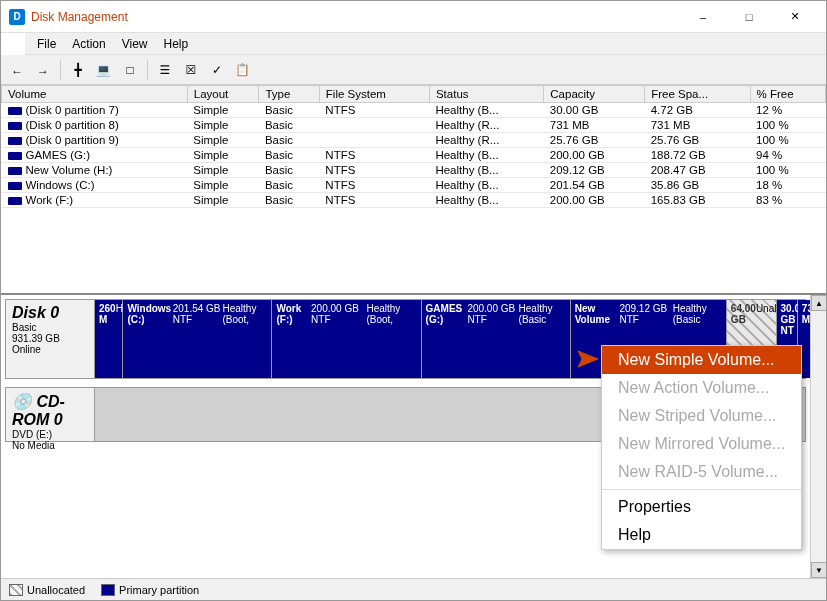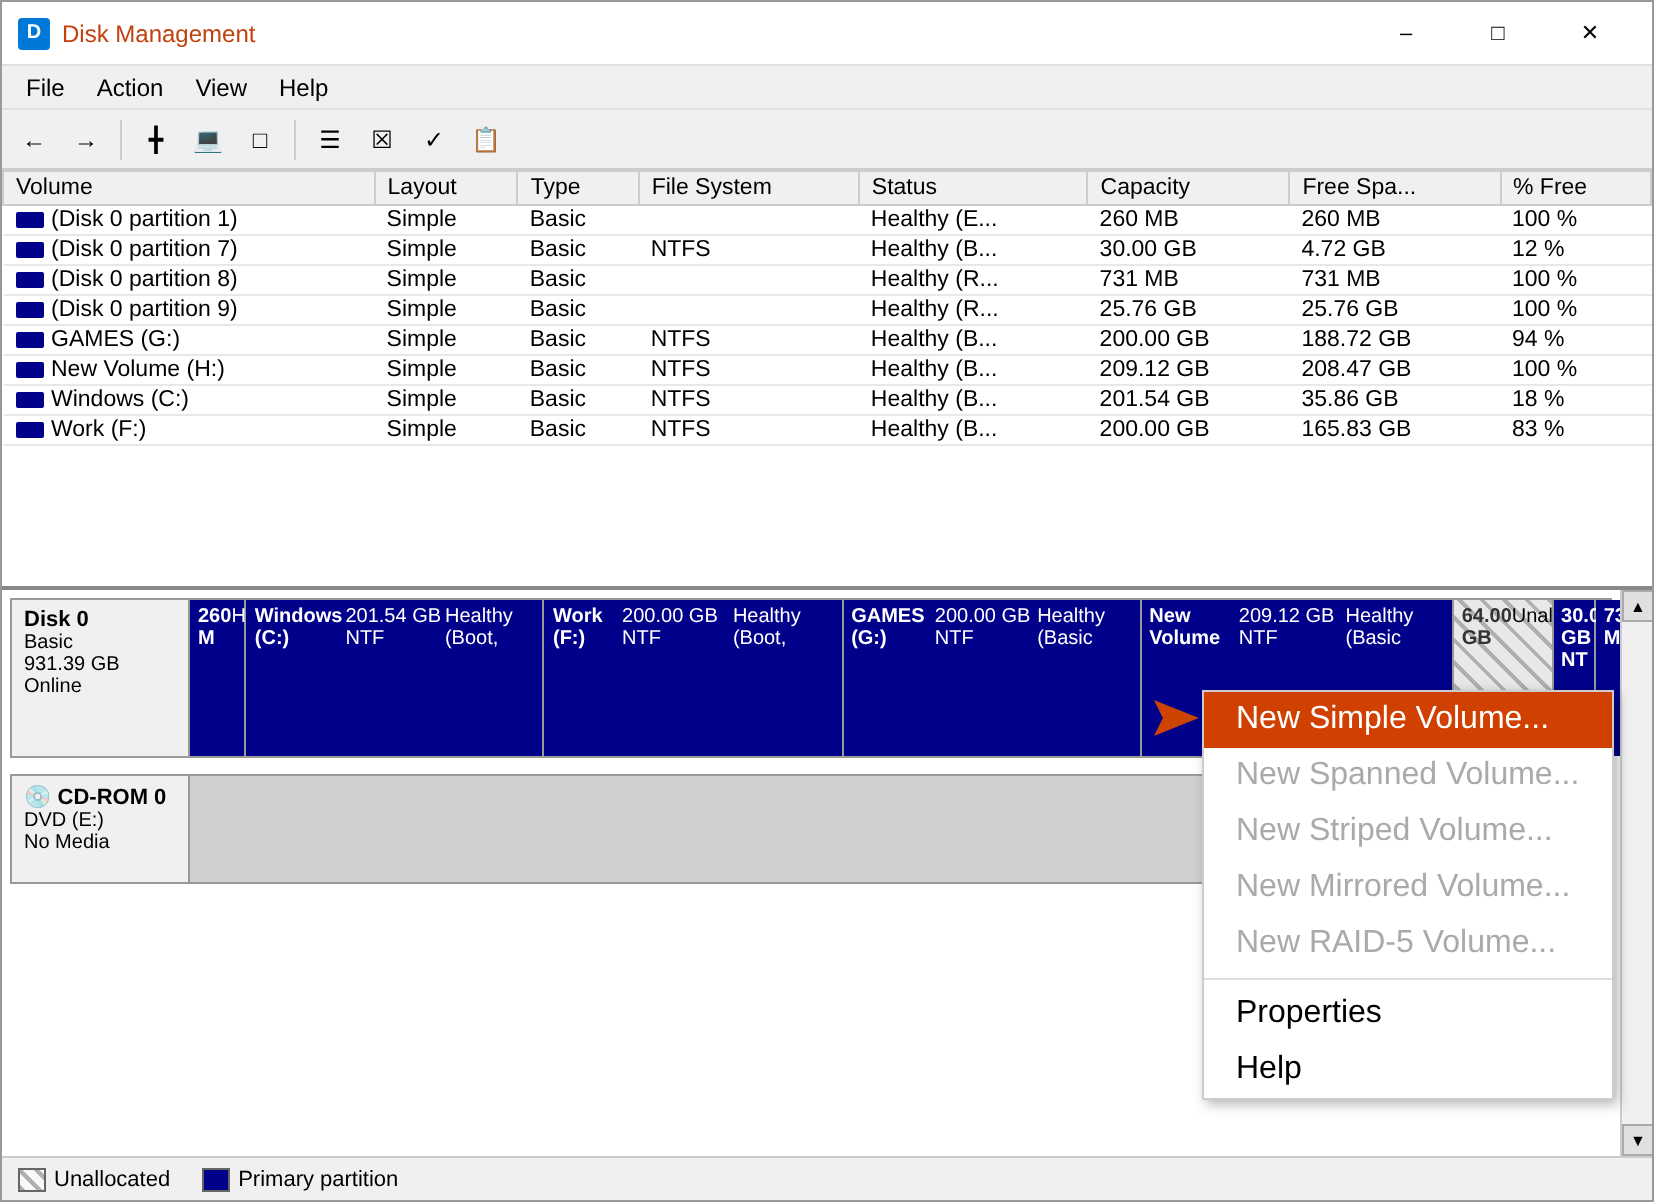--- a/index.html
+++ b/index.html
@@ -62,20 +62,21 @@
       border: none;
       color: #000;
     }
     .menu-bar {
       height: 22px;
       display: flex;
       align-items: center;
       padding: 0 4px;
       border-bottom: 1px solid #e0e0e0;
       background: #f0f0f0;
+      margin-left: 24px;
     }
     .menu-item {
       padding: 2px 8px;
       cursor: pointer;
       font-size: 12px;
     }
     .toolbar {
       height: 30px;
       background: #f0f0f0;
       display: flex;
@@ -160,21 +161,21 @@
       width: 90px;
       min-width: 90px;
       background: #f0f0f0;
       border: 1px solid #999;
       padding: 4px 6px;
       font-size: 11px;
       display: flex;
       flex-direction: column;
       justify-content: flex-start;
     }
-    .disk-label .disk-name { font-weight: bold; font-size: 11px; }
+    .disk-label .disk-name { font-weight: bold; font-size: 16px; font-style: italic; }
     .disk-label .disk-type { font-size: 10px; }
     .disk-label .disk-size { font-size: 10px; }
     .disk-label .disk-status { font-size: 10px; }
     .disk-partitions {
       display: flex;
       flex: 1;
       border: 1px solid #999;
       border-left: none;
     }
     .partition {
@@ -328,30 +329,20 @@
             <th>Layout</th>
             <th>Type</th>
             <th>File System</th>
             <th>Status</th>
             <th>Capacity</th>
             <th>Free Spa...</th>
             <th>% Free</th>
           </tr>
         </thead>
         <tbody id="table-body">
-        <tr>
-              <td><span class="row-icon"></span>(Disk 0 partition 1)</td>
-              <td>Simple</td>
-              <td>Basic</td>
-              <td></td>
-              <td>Healthy (E...</td>
-              <td>260 MB</td>
-              <td>260 MB</td>
-              <td>100 %</td>
-            </tr>
             <tr>
               <td><span class="row-icon"></span>(Disk 0 partition 7)</td>
               <td>Simple</td>
               <td>Basic</td>
               <td>NTFS</td>
               <td>Healthy (B...</td>
               <td>30.00 GB</td>
               <td>4.72 GB</td>
               <td>12 %</td>
             </tr>
@@ -480,21 +471,21 @@
       </div>
 
       <div class="scrollbar-v">
         <div class="scrollbar-btn">▲</div>
         <div class="scrollbar-track"></div>
         <div class="scrollbar-btn">▼</div>
       </div>
 
       <div class="context-menu" id="context-menu" style="left: 600px; top: 50px; position: absolute;">
       <div class="ctx-item highlighted">New Simple Volume...</div>
-          <div class="ctx-item disabled">New Spanned Volume...</div>
+          <div class="ctx-item disabled">New Action Volume...</div>
           <div class="ctx-item disabled">New Striped Volume...</div>
           <div class="ctx-item disabled">New Mirrored Volume...</div>
           <div class="ctx-item disabled">New RAID-5 Volume...</div>
           <div class="ctx-separator"></div>
           <div class="ctx-item">Properties</div>
           <div class="ctx-item">Help</div>
           <div style="position: absolute; left: -32px; top: 3px;"><svg width="30" height="20" viewBox="0 0 30 20">
   <polygon points="28,10 8,2 12,10 8,18" fill="#cc4400" stroke="#cc4400"></polygon>
 </svg></div>
         </div>

